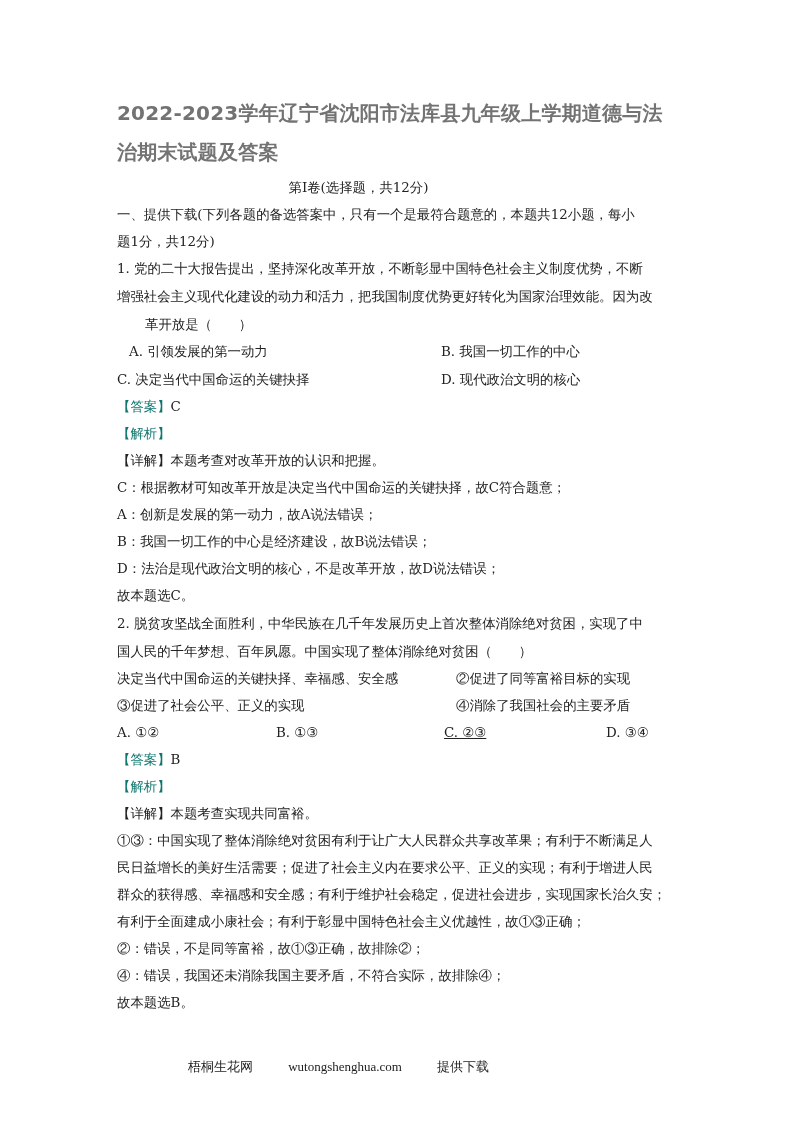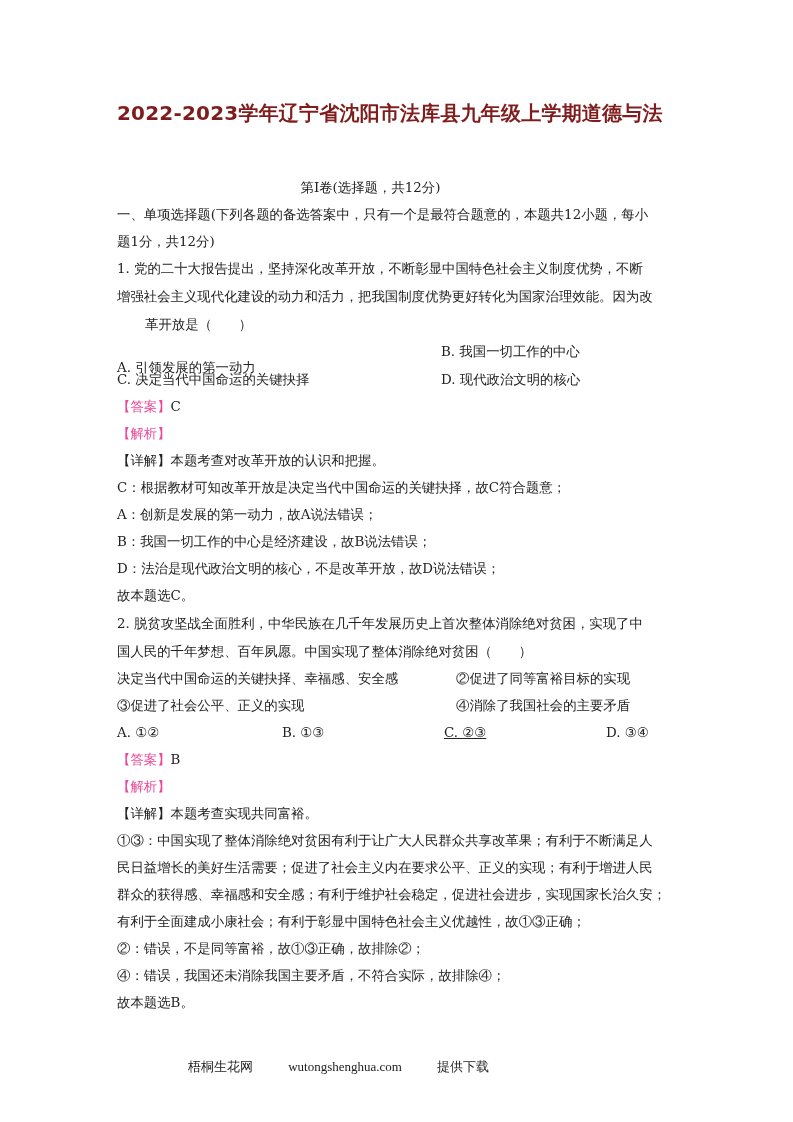--- a/index.html
+++ b/index.html
@@ -1,44 +1,45 @@
 <!DOCTYPE html>
 <html><head>
 <meta charset="utf-8">
 <style>
   html, body { margin: 0; padding: 0; background: #ffffff; }
   body { width: 793px; height: 1122px; position: relative; overflow: hidden;
          font-family: "DejaVu Serif", "Liberation Serif", serif; color: #1a1a1a; }
   .title { position: absolute; left: 117px; top: 94px; width: 570px;
            font-family: "DejaVu Sans", "Liberation Sans", sans-serif; font-weight: bold;
-           font-size: 20px; line-height: 39px; letter-spacing: 0.2px; color: #7f1d1d; }
+           font-size: 20px; line-height: 39px; letter-spacing: 0.2px; color: #737373; }
   .line { position: absolute; left: 117px; font-size: 13.4px; line-height: 18px; white-space: nowrap; color: #222; }
-  .center { left: 12px; width: 717px; text-align: center; }
-  .tag { color: #ec4899; }
+  .center { left: 0; width: 717px; text-align: center; }
+  .tag { color: #0f766e; }
   .opt { position: absolute; font-size: 13.4px; line-height: 18px; white-space: nowrap; color: #222; }
   .footer { position: absolute; top: 1058px; left: 0; width: 677px; text-align: center;
             font-size: 13px; color: #222; font-family: "Liberation Serif", "DejaVu Serif", serif; }
   .footer span { margin: 0 16px; }
 </style>
 </head>
 <body>
 
 <div class="title">
   <div>2022-2023学年辽宁省沈阳市法库县九年级上学期道德与法</div>
+  <div>治期末试题及答案</div>
 </div>
 
 <div class="line center" style="top:179px;">第Ⅰ卷(选择题，共12分)</div>
-<div class="line" style="top:206px;">一、单项选择题(下列各题的备选答案中，只有一个是最符合题意的，本题共12小题，每小</div>
+<div class="line" style="top:206px;">一、提供下载(下列各题的备选答案中，只有一个是最符合题意的，本题共12小题，每小</div>
 <div class="line" style="top:233px;">题1分，共12分)</div>
 
 <div class="line" style="top:260px;">1. 党的二十大报告提出，坚持深化改革开放，不断彰显中国特色社会主义制度优势，不断</div>
 <div class="line" style="top:288px;">增强社会主义现代化建设的动力和活力，把我国制度优势更好转化为国家治理效能。因为改</div>
 <div class="line" style="top:316px;margin-left:28px;">革开放是（　　）</div>
 
-<div class="opt" style="left:117px; top:343px;margin-top:16px;">A. 引领发展的第一动力</div>
+<div class="opt" style="left:129px; top:343px;">A. 引领发展的第一动力</div>
 <div class="opt" style="left:441px; top:343px;">B. 我国一切工作的中心</div>
 <div class="opt" style="left:117px; top:371px;text-align:right;">C. 决定当代中国命运的关键抉择</div>
 <div class="opt" style="left:441px; top:371px;">D. 现代政治文明的核心</div>
 
 <div class="line" style="top:398px;">
   <span class="tag">【答案】</span><span>C</span>
 </div>
 <div class="line" style="top:425px;">
   <span class="tag">【解析】</span>
 </div>
@@ -53,21 +54,21 @@
 
 <div class="line" style="top:615px;">2. 脱贫攻坚战全面胜利，中华民族在几千年发展历史上首次整体消除绝对贫困，实现了中</div>
 <div class="line" style="top:643px;text-align:right;">国人民的千年梦想、百年夙愿。中国实现了整体消除绝对贫困（　　）</div>
 
 <div class="opt" style="left:117px; top:670px;">决定当代中国命运的关键抉择、幸福感、安全感</div>
 <div class="opt" style="left:456px; top:670px;">②促进了同等富裕目标的实现</div>
 <div class="opt" style="left:117px; top:697px;">③促进了社会公平、正义的实现</div>
 <div class="opt" style="left:456px; top:697px;">④消除了我国社会的主要矛盾</div>
 
 <div class="opt" style="left:117px; top:724px;">A. ①②</div>
-<div class="opt" style="left:282px; top:724px;">B. ①③</div>
+<div class="opt" style="left:276px; top:724px;">B. ①③</div>
 <div class="opt" style="left:444px; top:724px;text-decoration:underline;">C. ②③</div>
 <div class="opt" style="left:606px; top:724px;">D. ③④</div>
 
 <div class="line" style="top:751px;">
   <span class="tag">【答案】</span><span>B</span>
 </div>
 <div class="line" style="top:778px;">
   <span class="tag">【解析】</span>
 </div>
 <div class="line" style="top:805px;">

